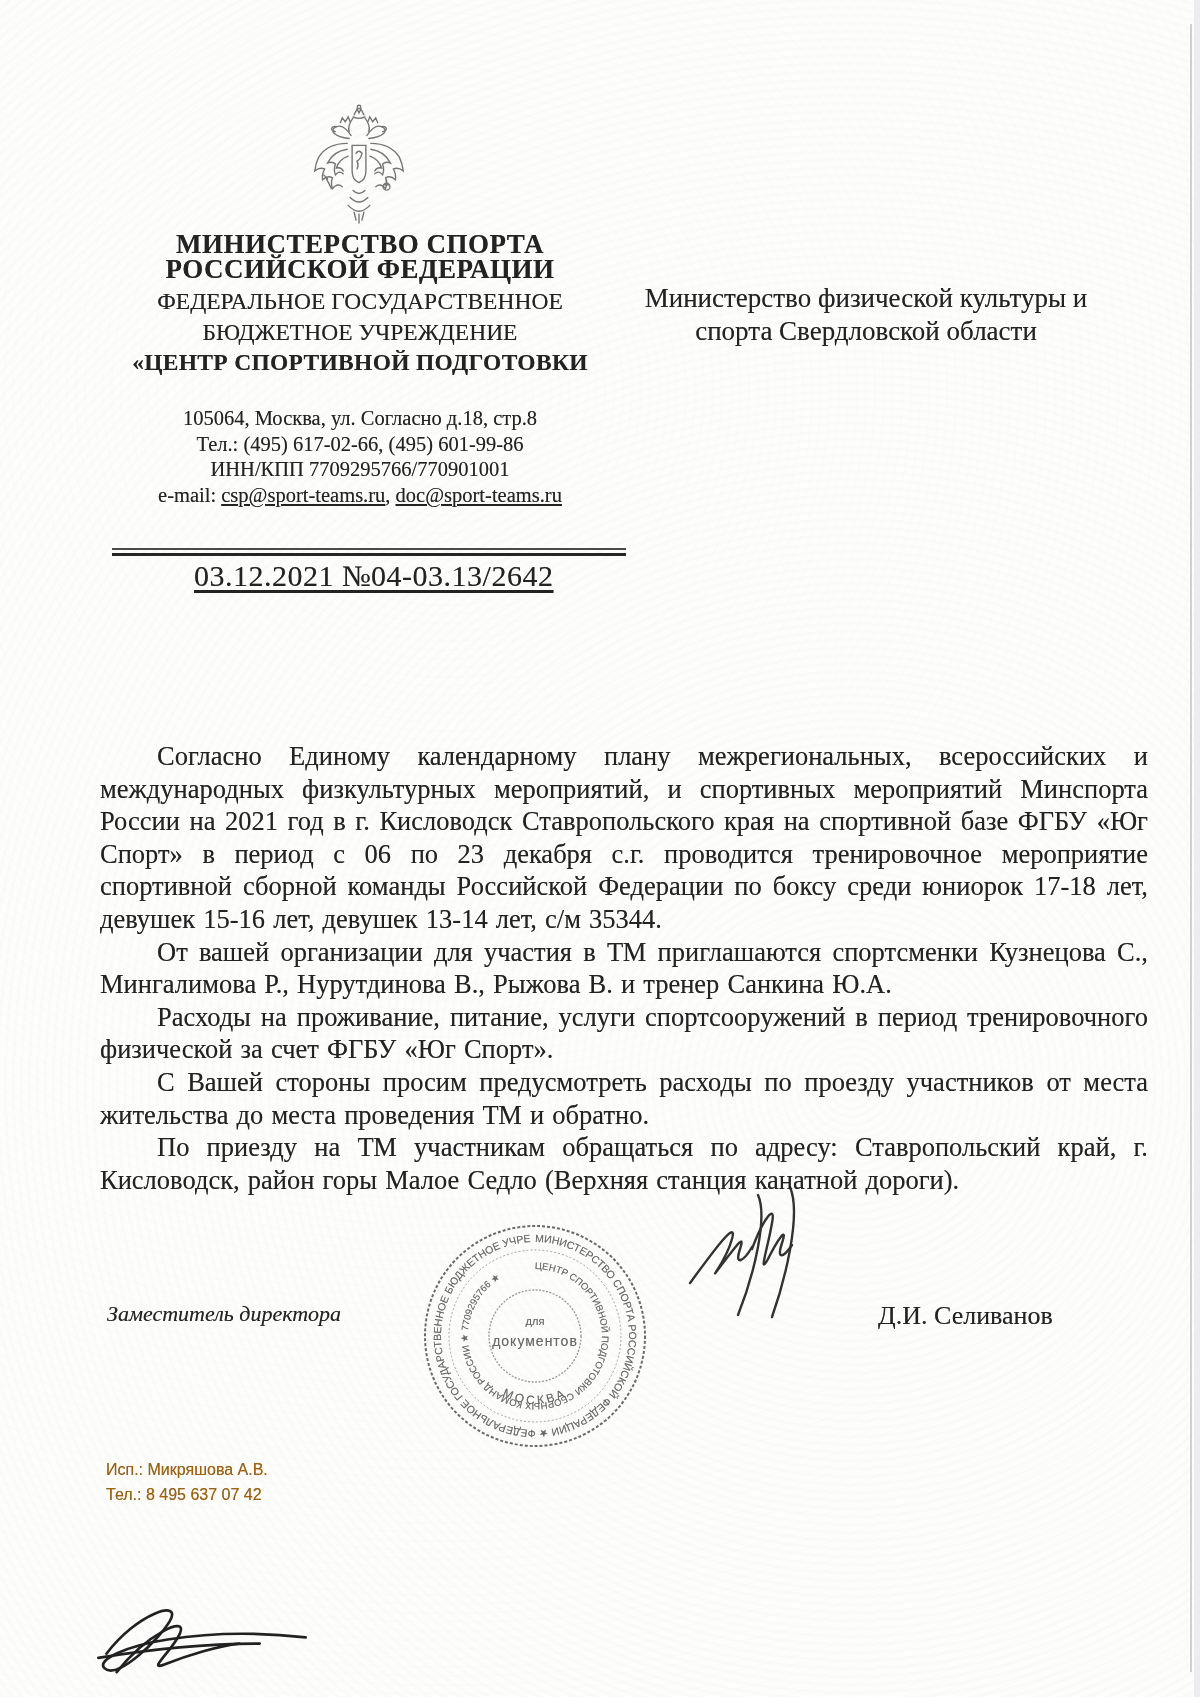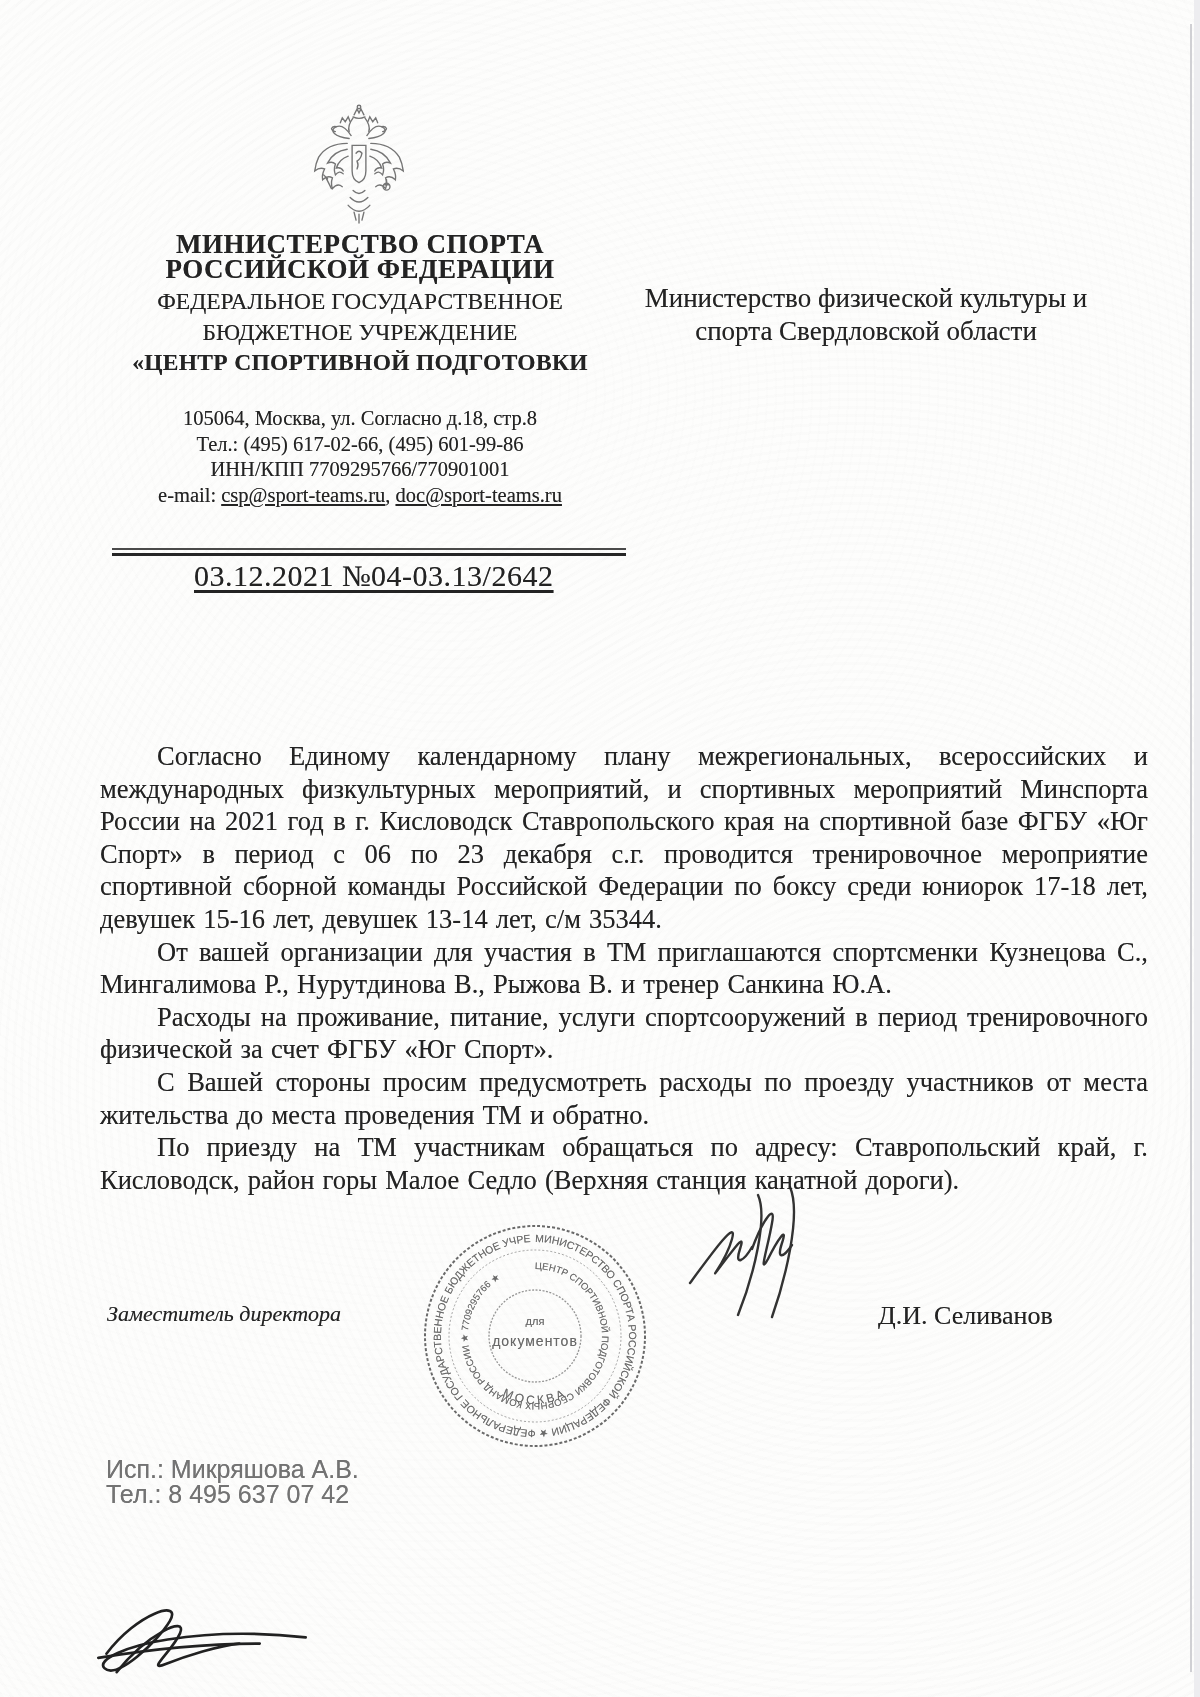--- a/index.html
+++ b/index.html
@@ -30,21 +30,21 @@
   .contacts .u{text-decoration:underline;}
   .recipient{left:590px;top:282px;width:552px;font-size:27px;line-height:33px;}
   .rule{left:112px;top:548px;width:514px;height:3px;border-top:2px solid #4a4a4a;border-bottom:3px solid #262626;}
   .refline{left:158px;top:559px;font-size:30px;letter-spacing:.5px;text-decoration:underline;text-underline-offset:4px;margin-left:36px;}
   .body-block{left:100px;top:740px;width:1048px;font-size:26.5px;line-height:32.6px;text-align:justify;}
   .body-block p{margin:0;text-indent:57px;word-spacing:1.5px;}
   .sig-pos{left:107px;top:1301px;font-size:22px;font-style:italic;}
   .sig-name{left:878px;top:1301px;font-size:26px;}
   .sig-autograph{left:672px;top:1165px;width:190px;height:180px;opacity:.92;}
   .stamp{left:418px;top:1219px;width:234px;height:234px;filter:blur(.7px) contrast(1.05);opacity:.82;}
-  .footer{left:106px;top:1457px;font-family:"Liberation Sans",sans-serif;font-size:25px;line-height:25px;color:#737373;}
+  .footer{left:106px;top:1457px;font-family:"Liberation Sans",sans-serif;font-size:16px;line-height:25px;color:#a16207;}
   .bottom-autograph{left:86px;top:1592px;width:235px;height:98px;opacity:.95;}
   .edge-line{left:1190px;top:24px;width:2px;height:1648px;background:#d0d0d4;}
   .edge-shade{left:1194px;top:0;width:6px;height:1697px;background:#ededf0;}
 </style>
 </head>
 <body>
 
 <div class="page">
 
   <div class="abs edge-shade"></div>

